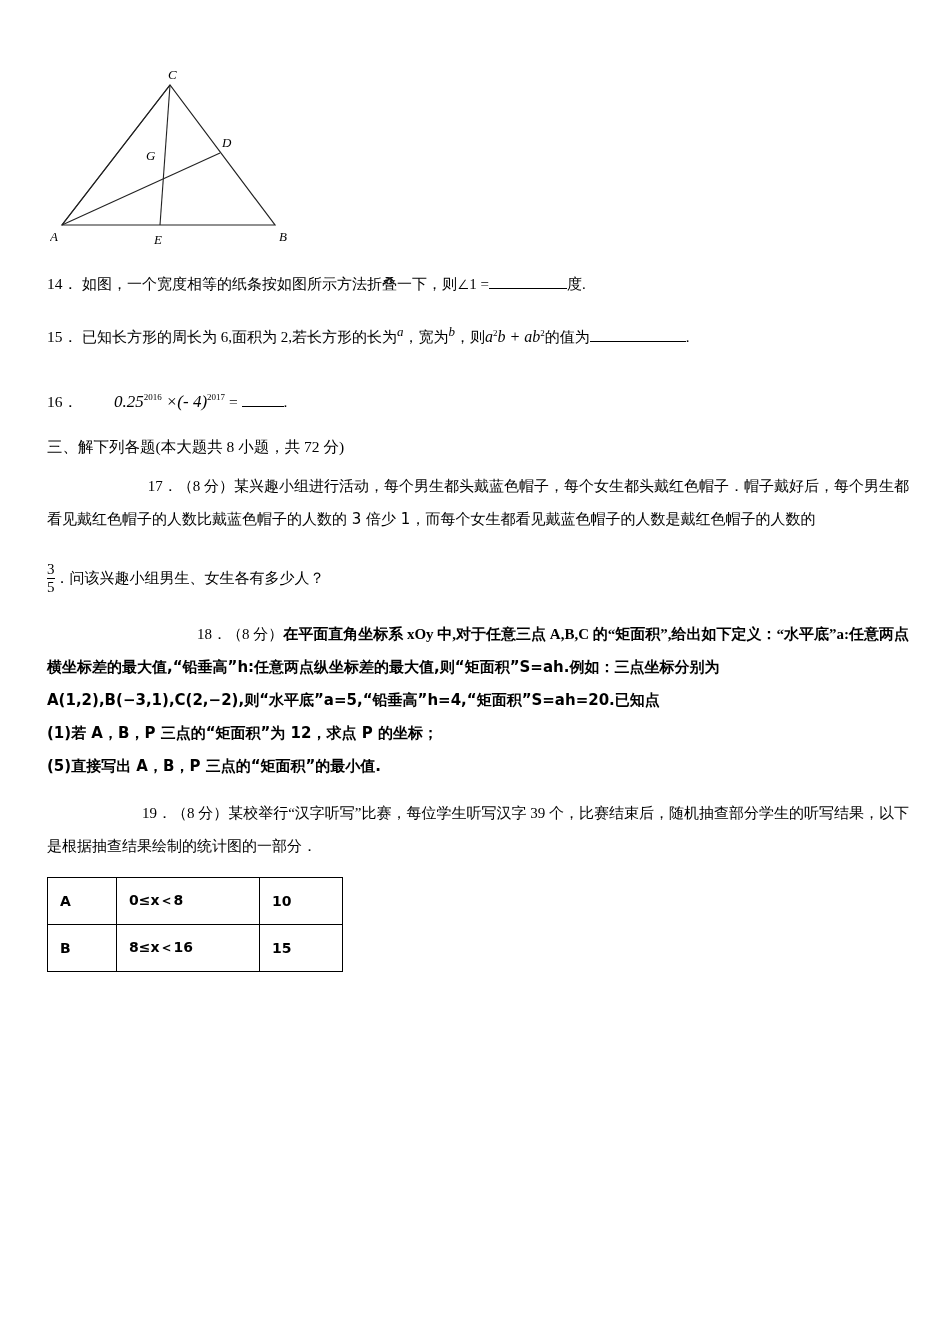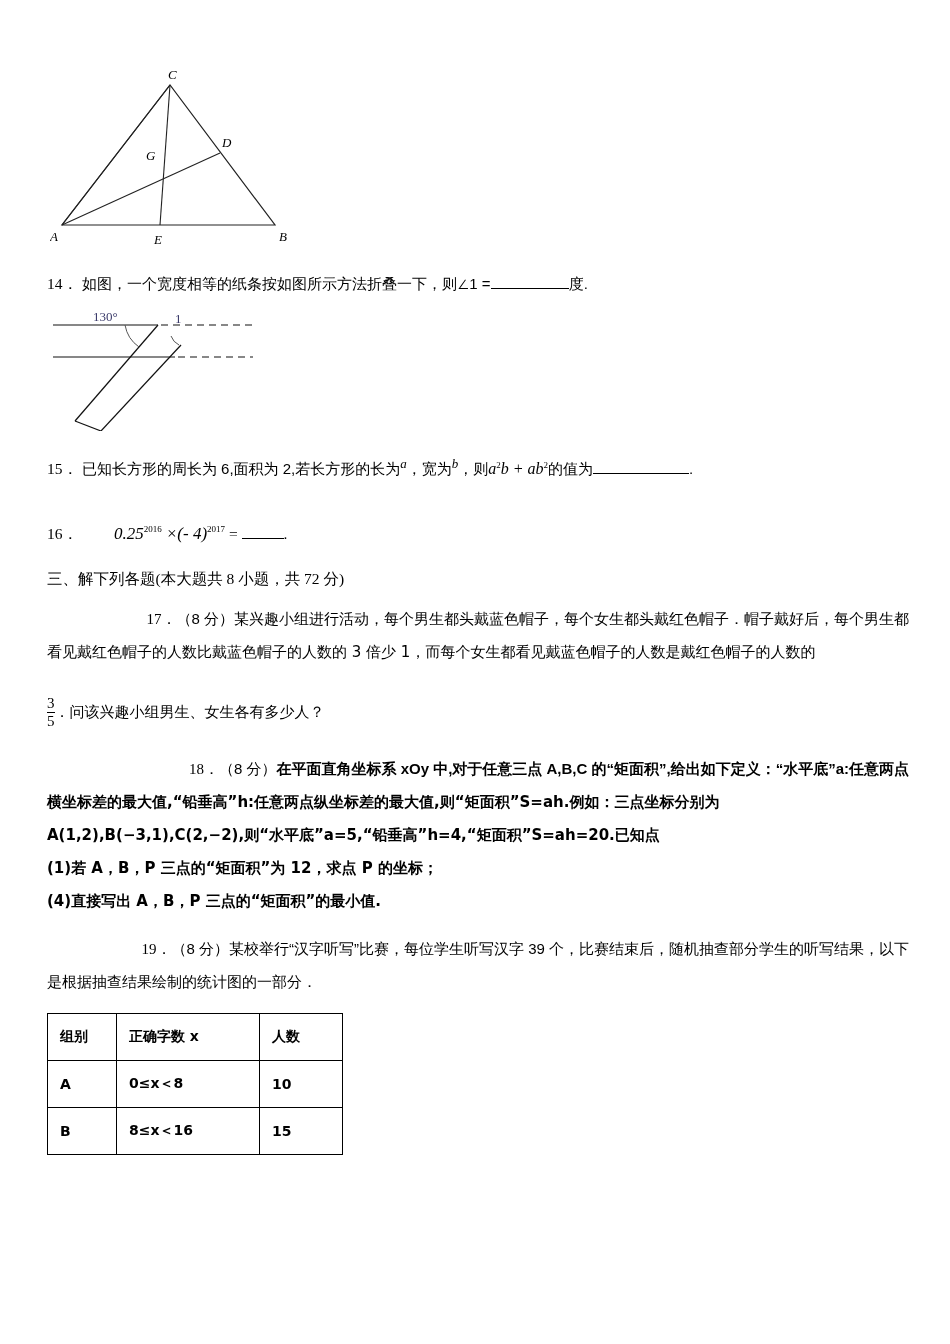--- a/index.html
+++ b/index.html
@@ -41,21 +41,21 @@
   
   .q {
     font-size: 15.5px;
     line-height: 30px;
     margin-top: 12px;
     position: relative;
   }
   .q .num {
     display: inline-block;
   }
-  .cn { font-family: Liberation Sans, sans-serif; font-size: 15px; }
+  .cn { font-family: Liberation Serif, serif; font-size: 15px; }
   .bold { font-weight: bold; }
   .u-blank {
     display: inline-block;
     border-bottom: 1px solid #000;
     height: 15px;
     vertical-align: baseline;
   }
 
   
   .fig-fold {
@@ -141,41 +141,20 @@
         <text x="104" y="179" font-size="13" font-family="Liberation Serif, serif" font-style="italic">E</text>
         <text x="229" y="176" font-size="13" font-family="Liberation Serif, serif" font-style="italic">B</text>
       </svg>
     </div>
 
     <div class="q" style="margin-top:14px;">
       <span class="num">14．</span>
       <span class="cn">如图，一个宽度相等的纸条按如图所示方法折叠一下，则∠1 =</span><span class="u-blank" style="width:78px;"></span><span class="cn">度.</span>
     </div>
 
-    <div class="fig-fold">
-      <svg width="260" height="128" viewBox="0 0 260 128">
-
-        <line x1="0" y1="22" x2="105" y2="22" stroke="#111" stroke-width="1.2"></line>
-
-        <line x1="108" y1="22" x2="200" y2="22" stroke="#111" stroke-width="1.2" stroke-dasharray="7,5"></line>
-
-        <line x1="0" y1="54" x2="122" y2="54" stroke="#111" stroke-width="1.2"></line>
-        <line x1="125" y1="54" x2="200" y2="54" stroke="#111" stroke-width="1.2" stroke-dasharray="7,5"></line>
-
-        <line x1="105" y1="22" x2="22" y2="118" stroke="#111" stroke-width="1.2"></line>
-        <line x1="128" y1="42" x2="48" y2="128" stroke="#111" stroke-width="1.2"></line>
-        <line x1="22" y1="118" x2="48" y2="128" stroke="#111" stroke-width="1.2"></line>
-
-        <path d="M 72 22 A 34 34 0 0 0 86 44" fill="none" stroke="#555" stroke-width="1"></path>
-
-        <path d="M 118 33 A 16 16 0 0 0 126 42" fill="none" stroke="#555" stroke-width="1"></path>
-        <text x="40" y="18" font-size="13" fill="#3a3a6a" font-family="Liberation Serif, serif">130°</text>
-        <text x="122" y="20" font-size="13" fill="#3a3a6a" font-family="Liberation Serif, serif">1</text>
-      </svg>
-    </div>
 
     <div class="q" style="margin-top:18px;">
       <span class="num">15．</span>
       <span class="cn">已知长方形的周长为 6,面积为 2,若长方形的长为</span><span class="math" style="font-size:13px;vertical-align:super;">a</span><span class="cn">，宽为</span><span class="math" style="font-size:13px;vertical-align:super;">b</span><span class="cn">，则</span><span class="math" style="font-size:16px;">a<sup class="sm">2</sup>b&nbsp;+&nbsp;ab<sup class="sm">2</sup></span><span class="cn">的值为</span><span class="u-blank" style="width:96px;"></span><span class="cn">.</span>
     </div>
 
     <div class="q" style="margin-top:30px;">
       <span class="num">16．</span>
       <span class="math" style="font-size:17px;margin-left:32px;">0.25<sup class="sm">2016</sup>&nbsp;×(- 4)<sup class="sm">2017</sup></span>
       <span class="math-up">=</span>
@@ -194,34 +173,29 @@
         <span class="den">5</span>
       </span><span class="cn">．问该兴趣小组男生、女生各有多少人？</span>
     </div>
 
     <div class="body-line serifnum" style="margin-top:22px;">
       <span>18．</span><span class="cn">（8 分）</span><span class="cn bold">在平面直角坐标系 xOy 中,对于任意三点 A,B,C 的“矩面积”,给出如下定义：“水平底”a:任意两点</span>
     </div>
     <div class="body-line bold">横坐标差的最大值,“铅垂高”h:任意两点纵坐标差的最大值,则“矩面积”S=ah.例如：三点坐标分别为</div>
     <div class="body-line bold">A(1,2),B(−3,1),C(2,−2),则“水平底”a=5,“铅垂高”h=4,“矩面积”S=ah=20.已知点</div>
     <div class="body-line bold">(1)若 A，B，P 三点的“矩面积”为 12，求点 P 的坐标；</div>
-    <div class="body-line bold">(4)直接写出 A，B，P 三点的“矩面积”的最小值.</div>
+    <div class="body-line bold">(5)直接写出 A，B，P 三点的“矩面积”的最小值.</div>
 
     <div class="body-line serifnum" style="margin-top:14px;">
       <span>19．</span><span class="cn">（8 分）</span><span class="cn">某校举行“汉字听写”比赛，每位学生听写汉字 39 个，比赛结束后，随机抽查部分学生的听写结果，以下</span>
     </div>
     <div class="body-line">是根据抽查结果绘制的统计图的一部分．</div>
 
     <table class="stat">
       <tbody>
-        <tr>
-          <td class="c0">组别</td>
-          <td class="c1">正确字数 x</td>
-          <td class="c2">人数</td>
-        </tr>
         <tr>
           <td class="c0">A</td>
           <td class="c1">0≤x＜8</td>
           <td class="c2">10</td>
         </tr>
         <tr>
           <td class="c0">B</td>
           <td class="c1">8≤x＜16</td>
           <td class="c2">15</td>
         </tr>

